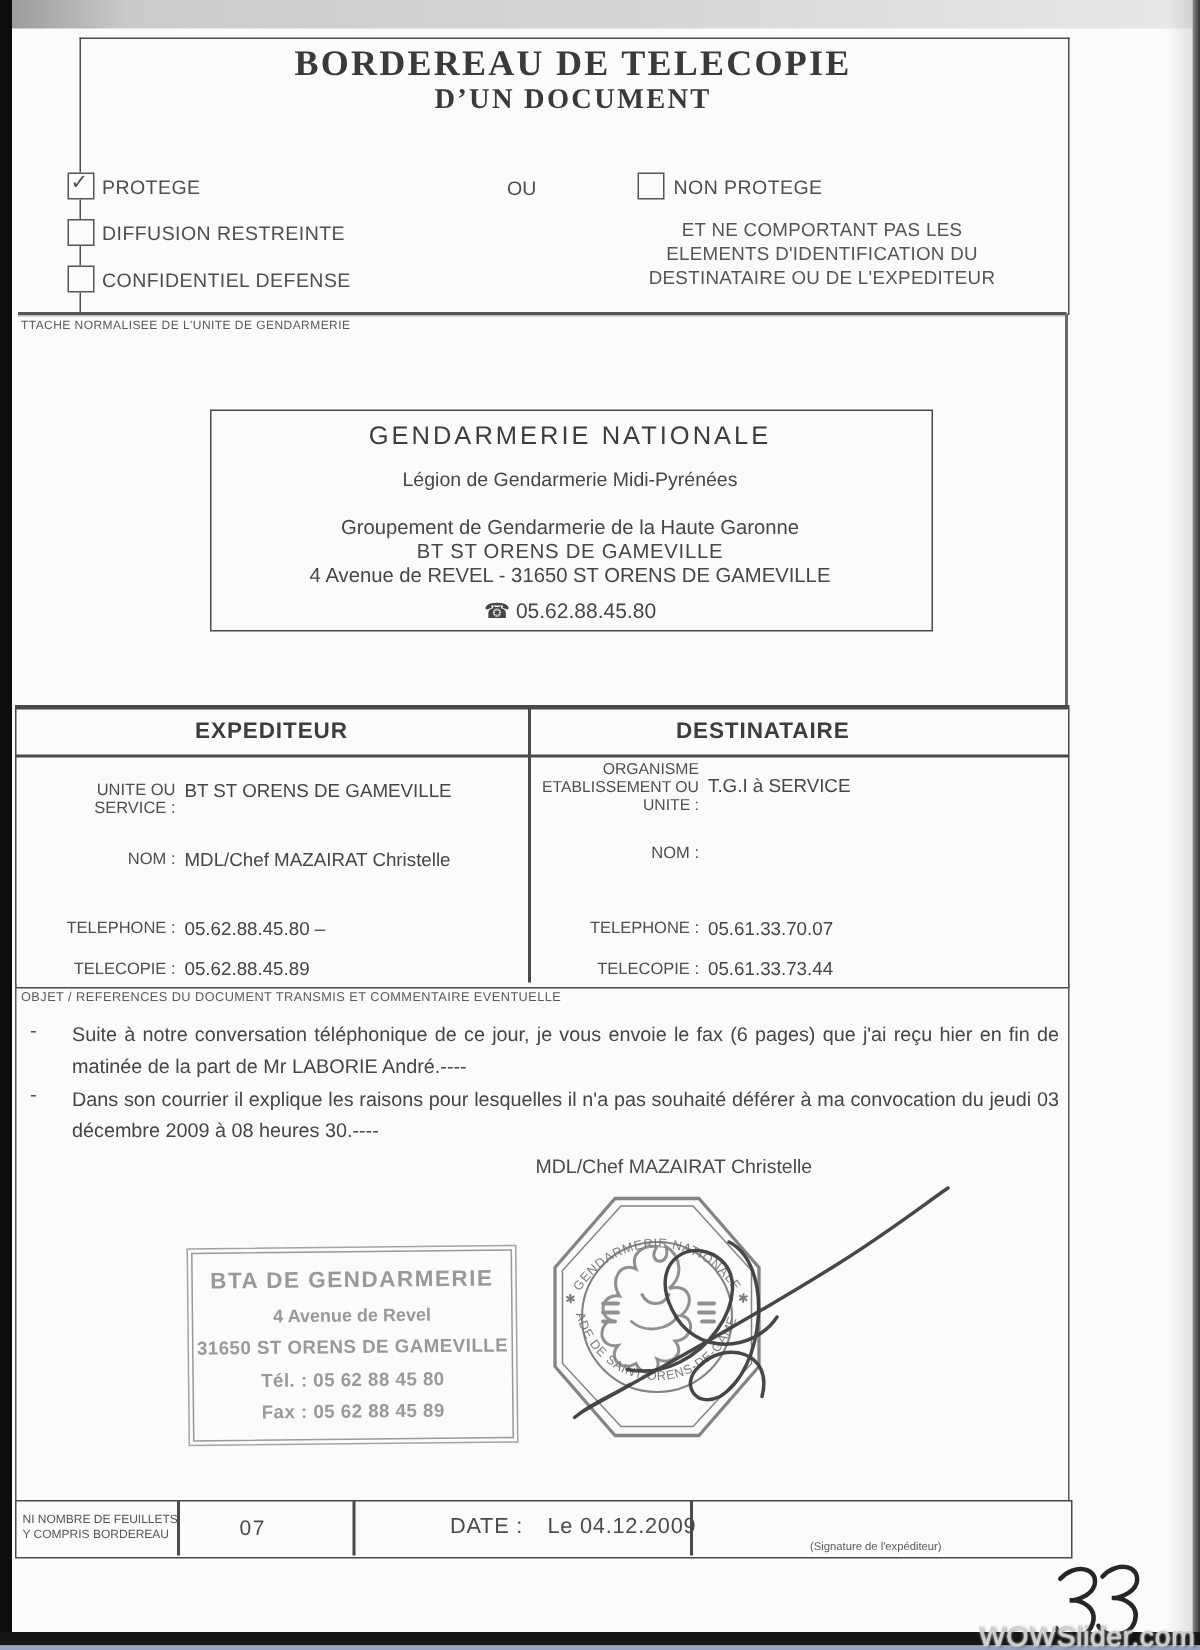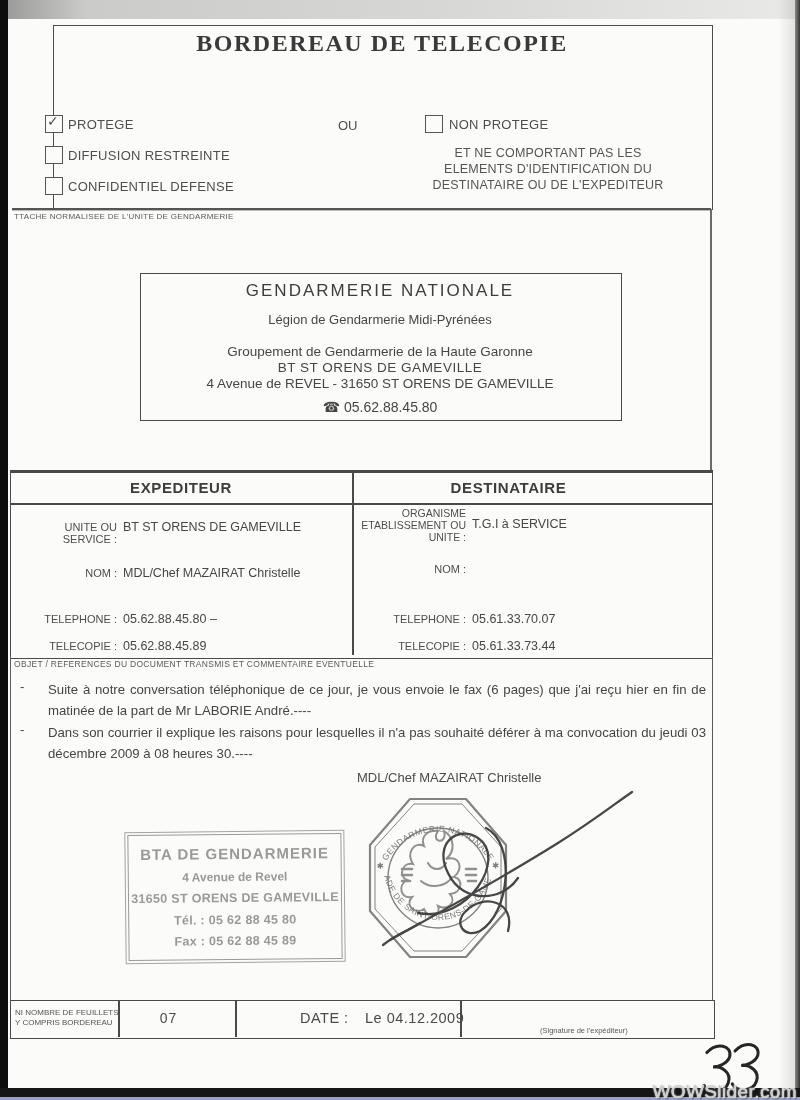--- a/index.html
+++ b/index.html
@@ -67,20 +67,21 @@
 
 <div class="page">
 
   <div class="abs scan-top"></div>
   <div class="abs shadow-right"></div>
   <div class="abs edge-right"></div>
   <div class="abs edge-left"></div>
 
   <div class="abs title-box"></div>
   <div class="abs title1">BORDEREAU DE TELECOPIE</div>
+  <div class="abs title2">D’UN DOCUMENT</div>
 
   <div class="abs cb" style="left:45px;top:115px;">
     <span class="tick">✓</span>
   </div>
   <div class="abs cb-label" style="left:68px;top:117px;">PROTEGE</div>
 
   <div class="abs ou">OU</div>
 
   <div class="abs cb" style="left:425px;top:115px;"></div>
   <div class="abs cb-label" style="left:449px;top:117px;">NON PROTEGE</div>

